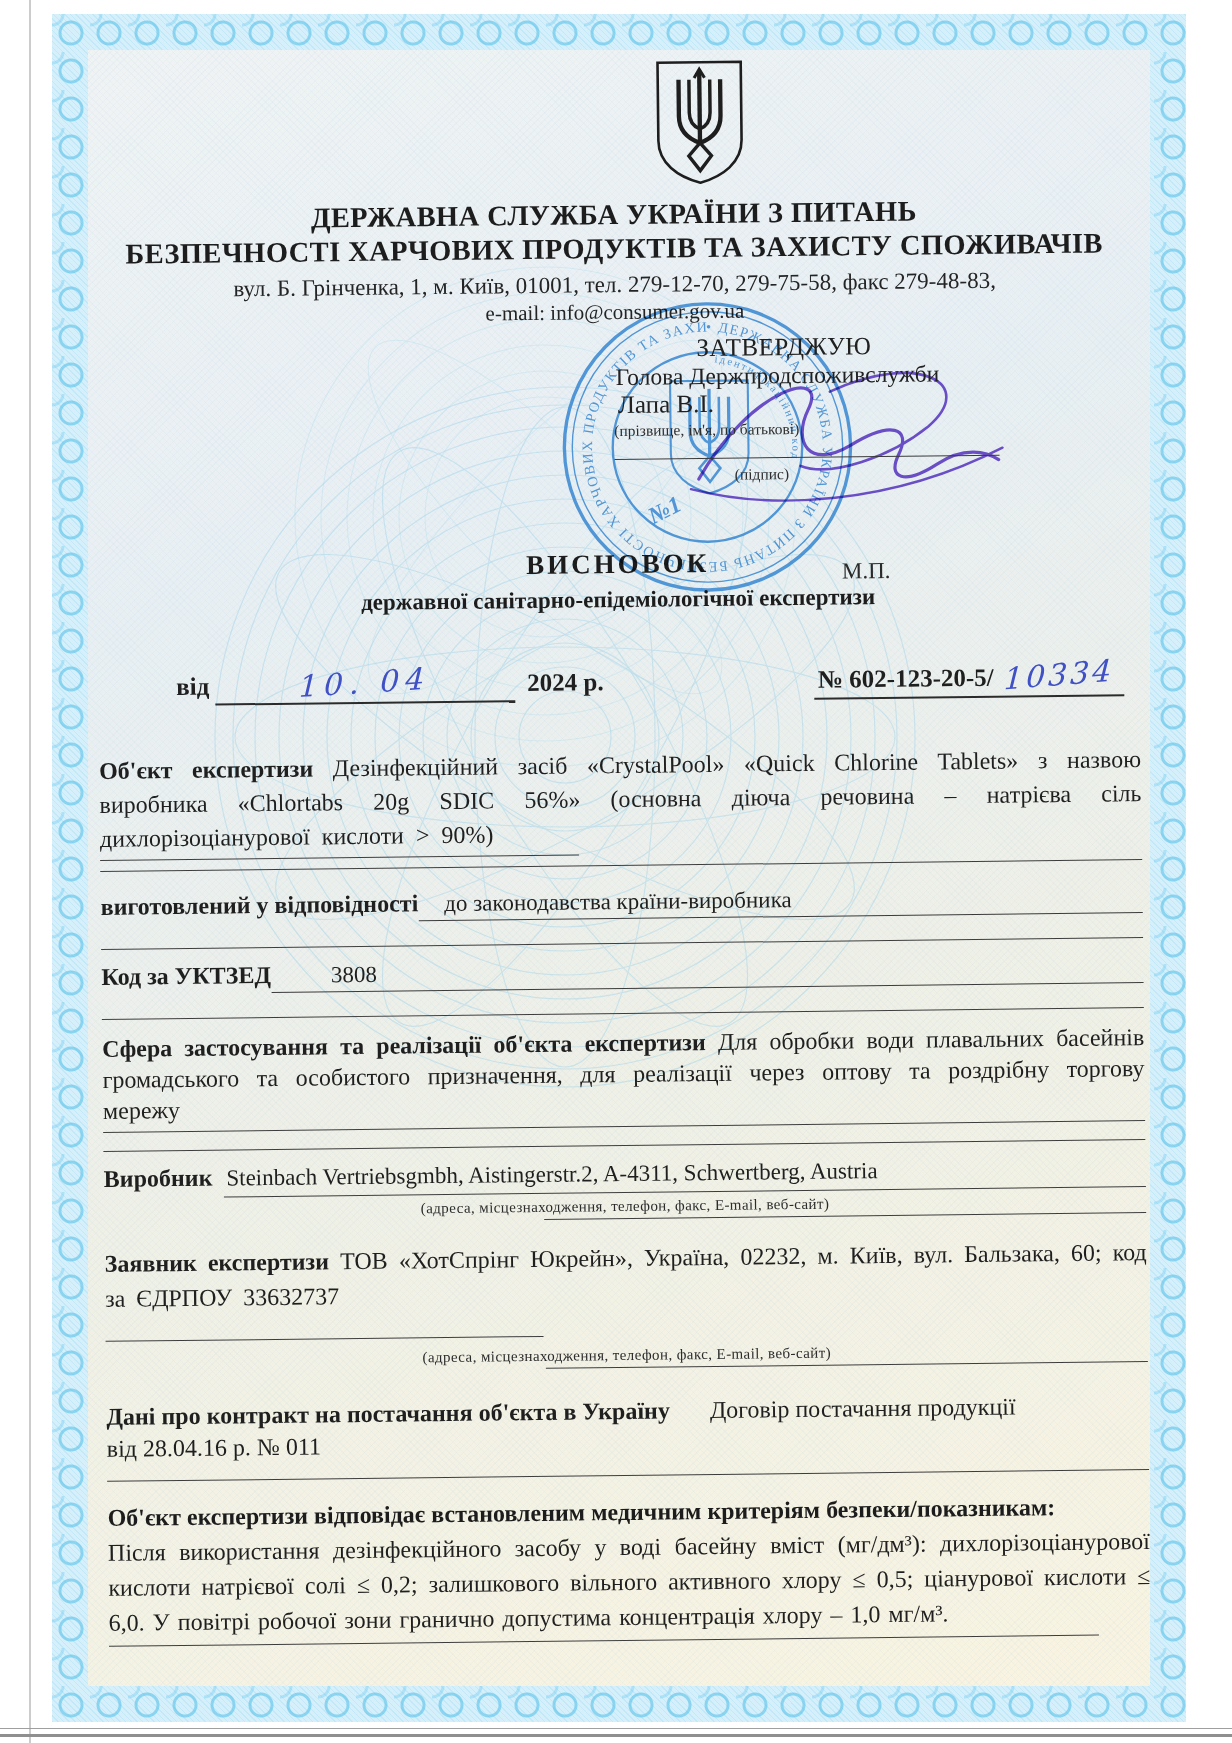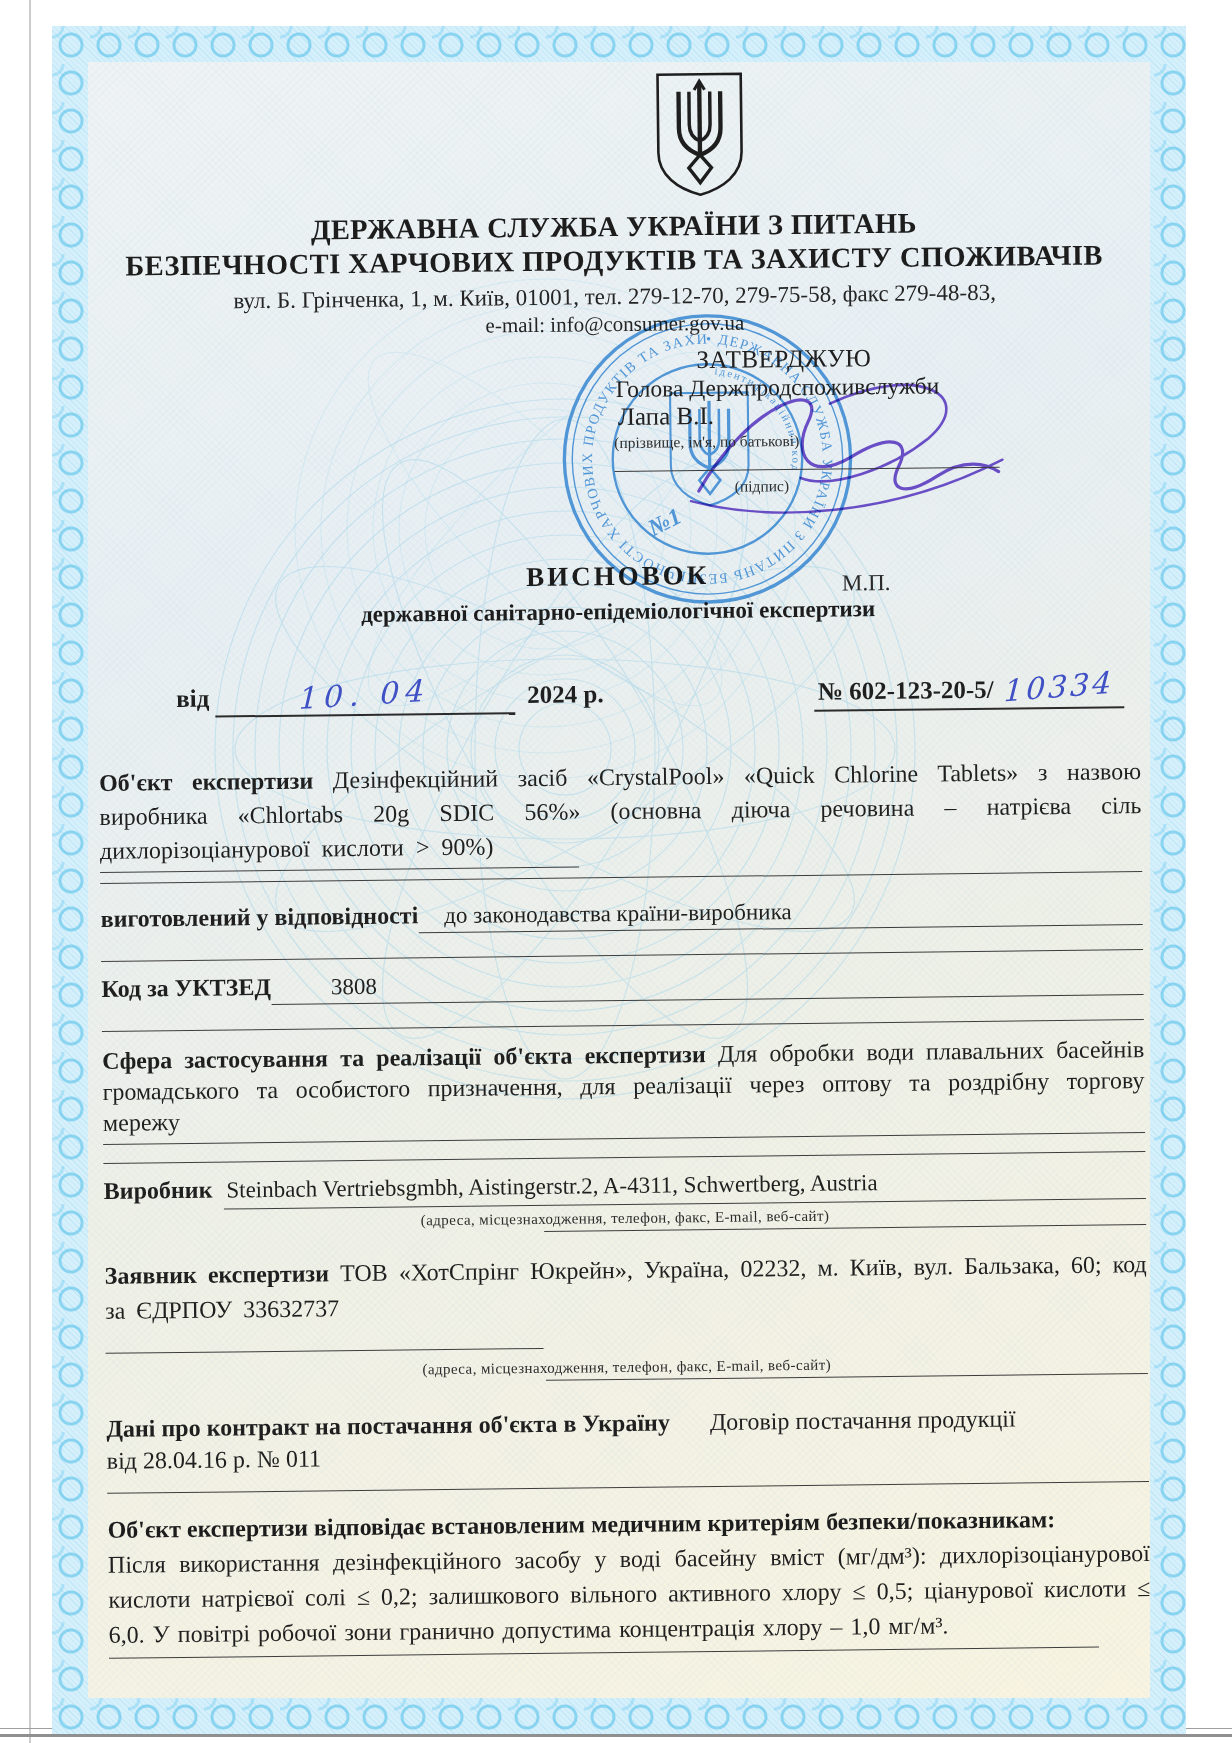--- a/index.html
+++ b/index.html
@@ -13,21 +13,20 @@
   .scan-hline2{position:absolute;left:0;bottom:6px;width:100%;height:3px;background:#8f8f8f;}
   
   .frame{
     position:absolute;left:52px;top:14px;width:1134px;height:1708px;
     background:
       radial-gradient(circle at 19px 19px, rgba(255,255,255,0) 9px, rgba(78,190,232,.55) 10px, rgba(78,190,232,.55) 12px, rgba(255,255,255,0) 13px),
       radial-gradient(circle at 0px 0px, rgba(255,255,255,0) 9px, rgba(110,205,240,.40) 10px, rgba(110,205,240,.40) 12px, rgba(255,255,255,0) 13px),
       repeating-linear-gradient(45deg, rgba(120,205,240,.20) 0 1px, rgba(255,255,255,0) 1px 4px),
       #d5effb;
     background-size:38px 38px,38px 38px,auto,auto;
-    margin-top:12px;
   }
   .paper{
     position:absolute;inset:36px;
     background:linear-gradient(163deg,#eff3f3 0%,#e8eff3 30%,#eff0e6 62%,#f9f4e1 100%);
   }
   .paper::before{ 
     content:"";position:absolute;inset:0;pointer-events:none;
     background:
       repeating-linear-gradient(45deg, rgba(140,185,210,.06) 0 1px, rgba(0,0,0,0) 1px 5px),
       repeating-linear-gradient(-45deg, rgba(140,185,210,.06) 0 1px, rgba(0,0,0,0) 1px 5px);

